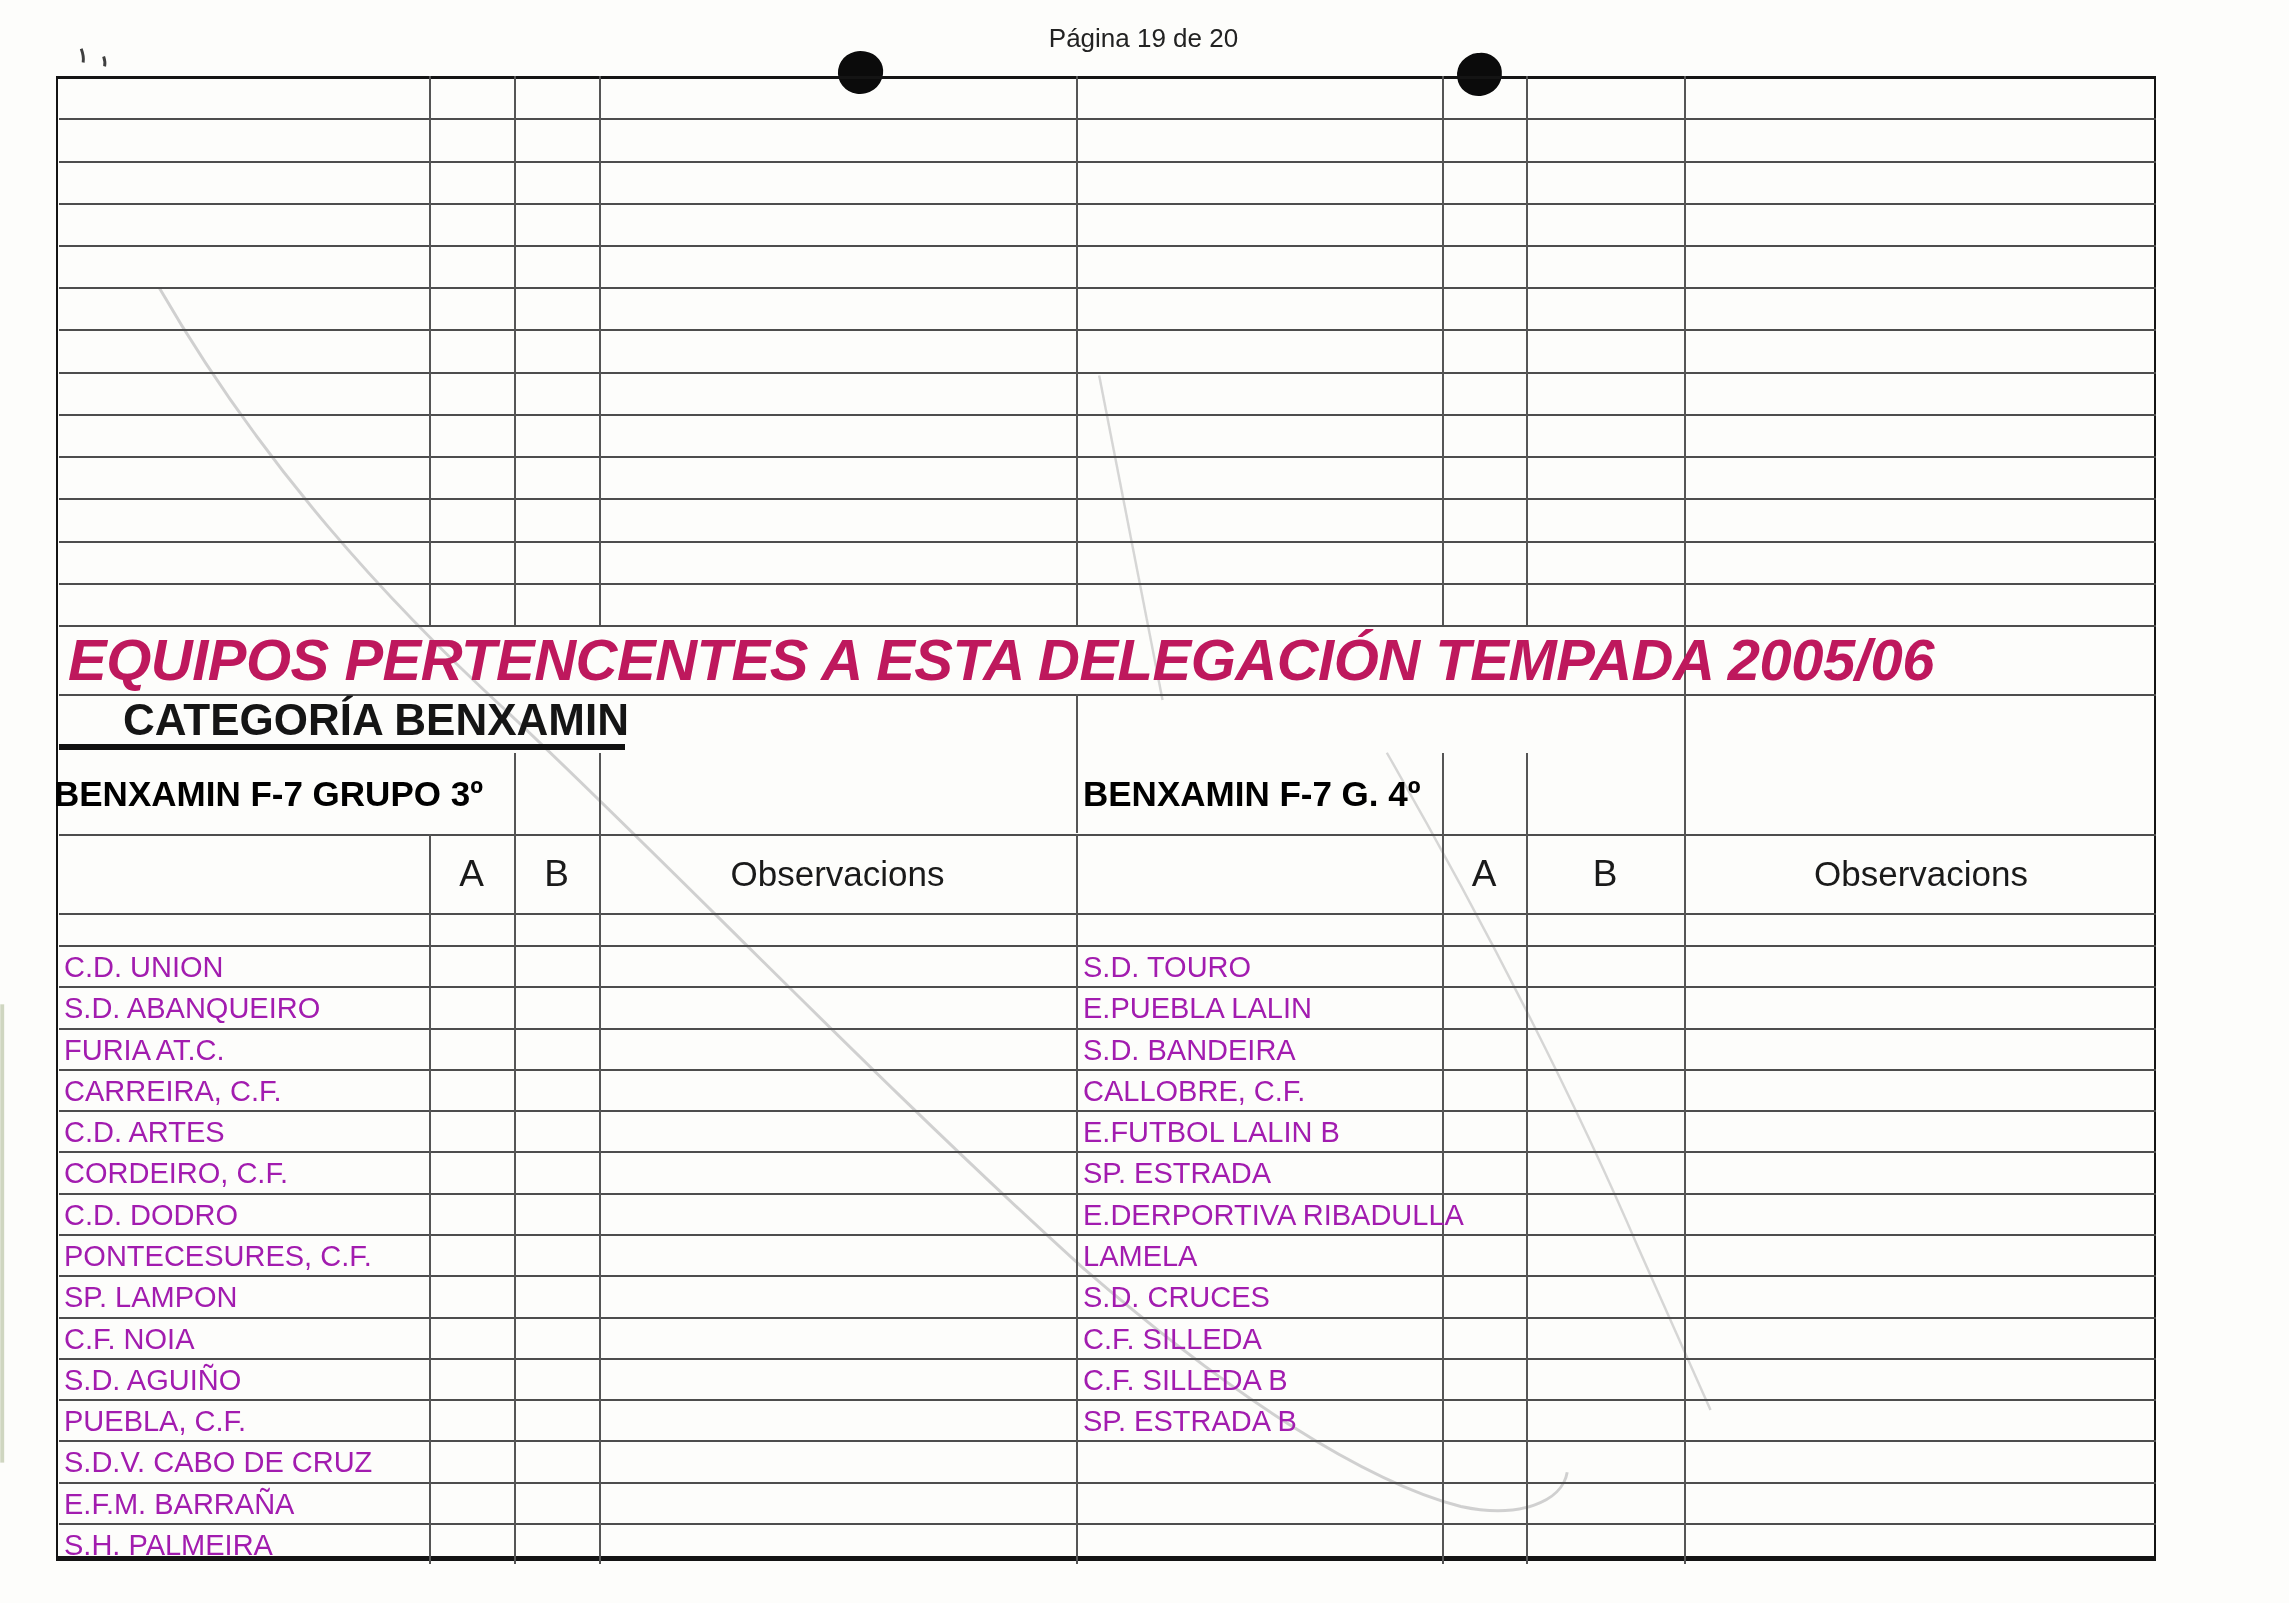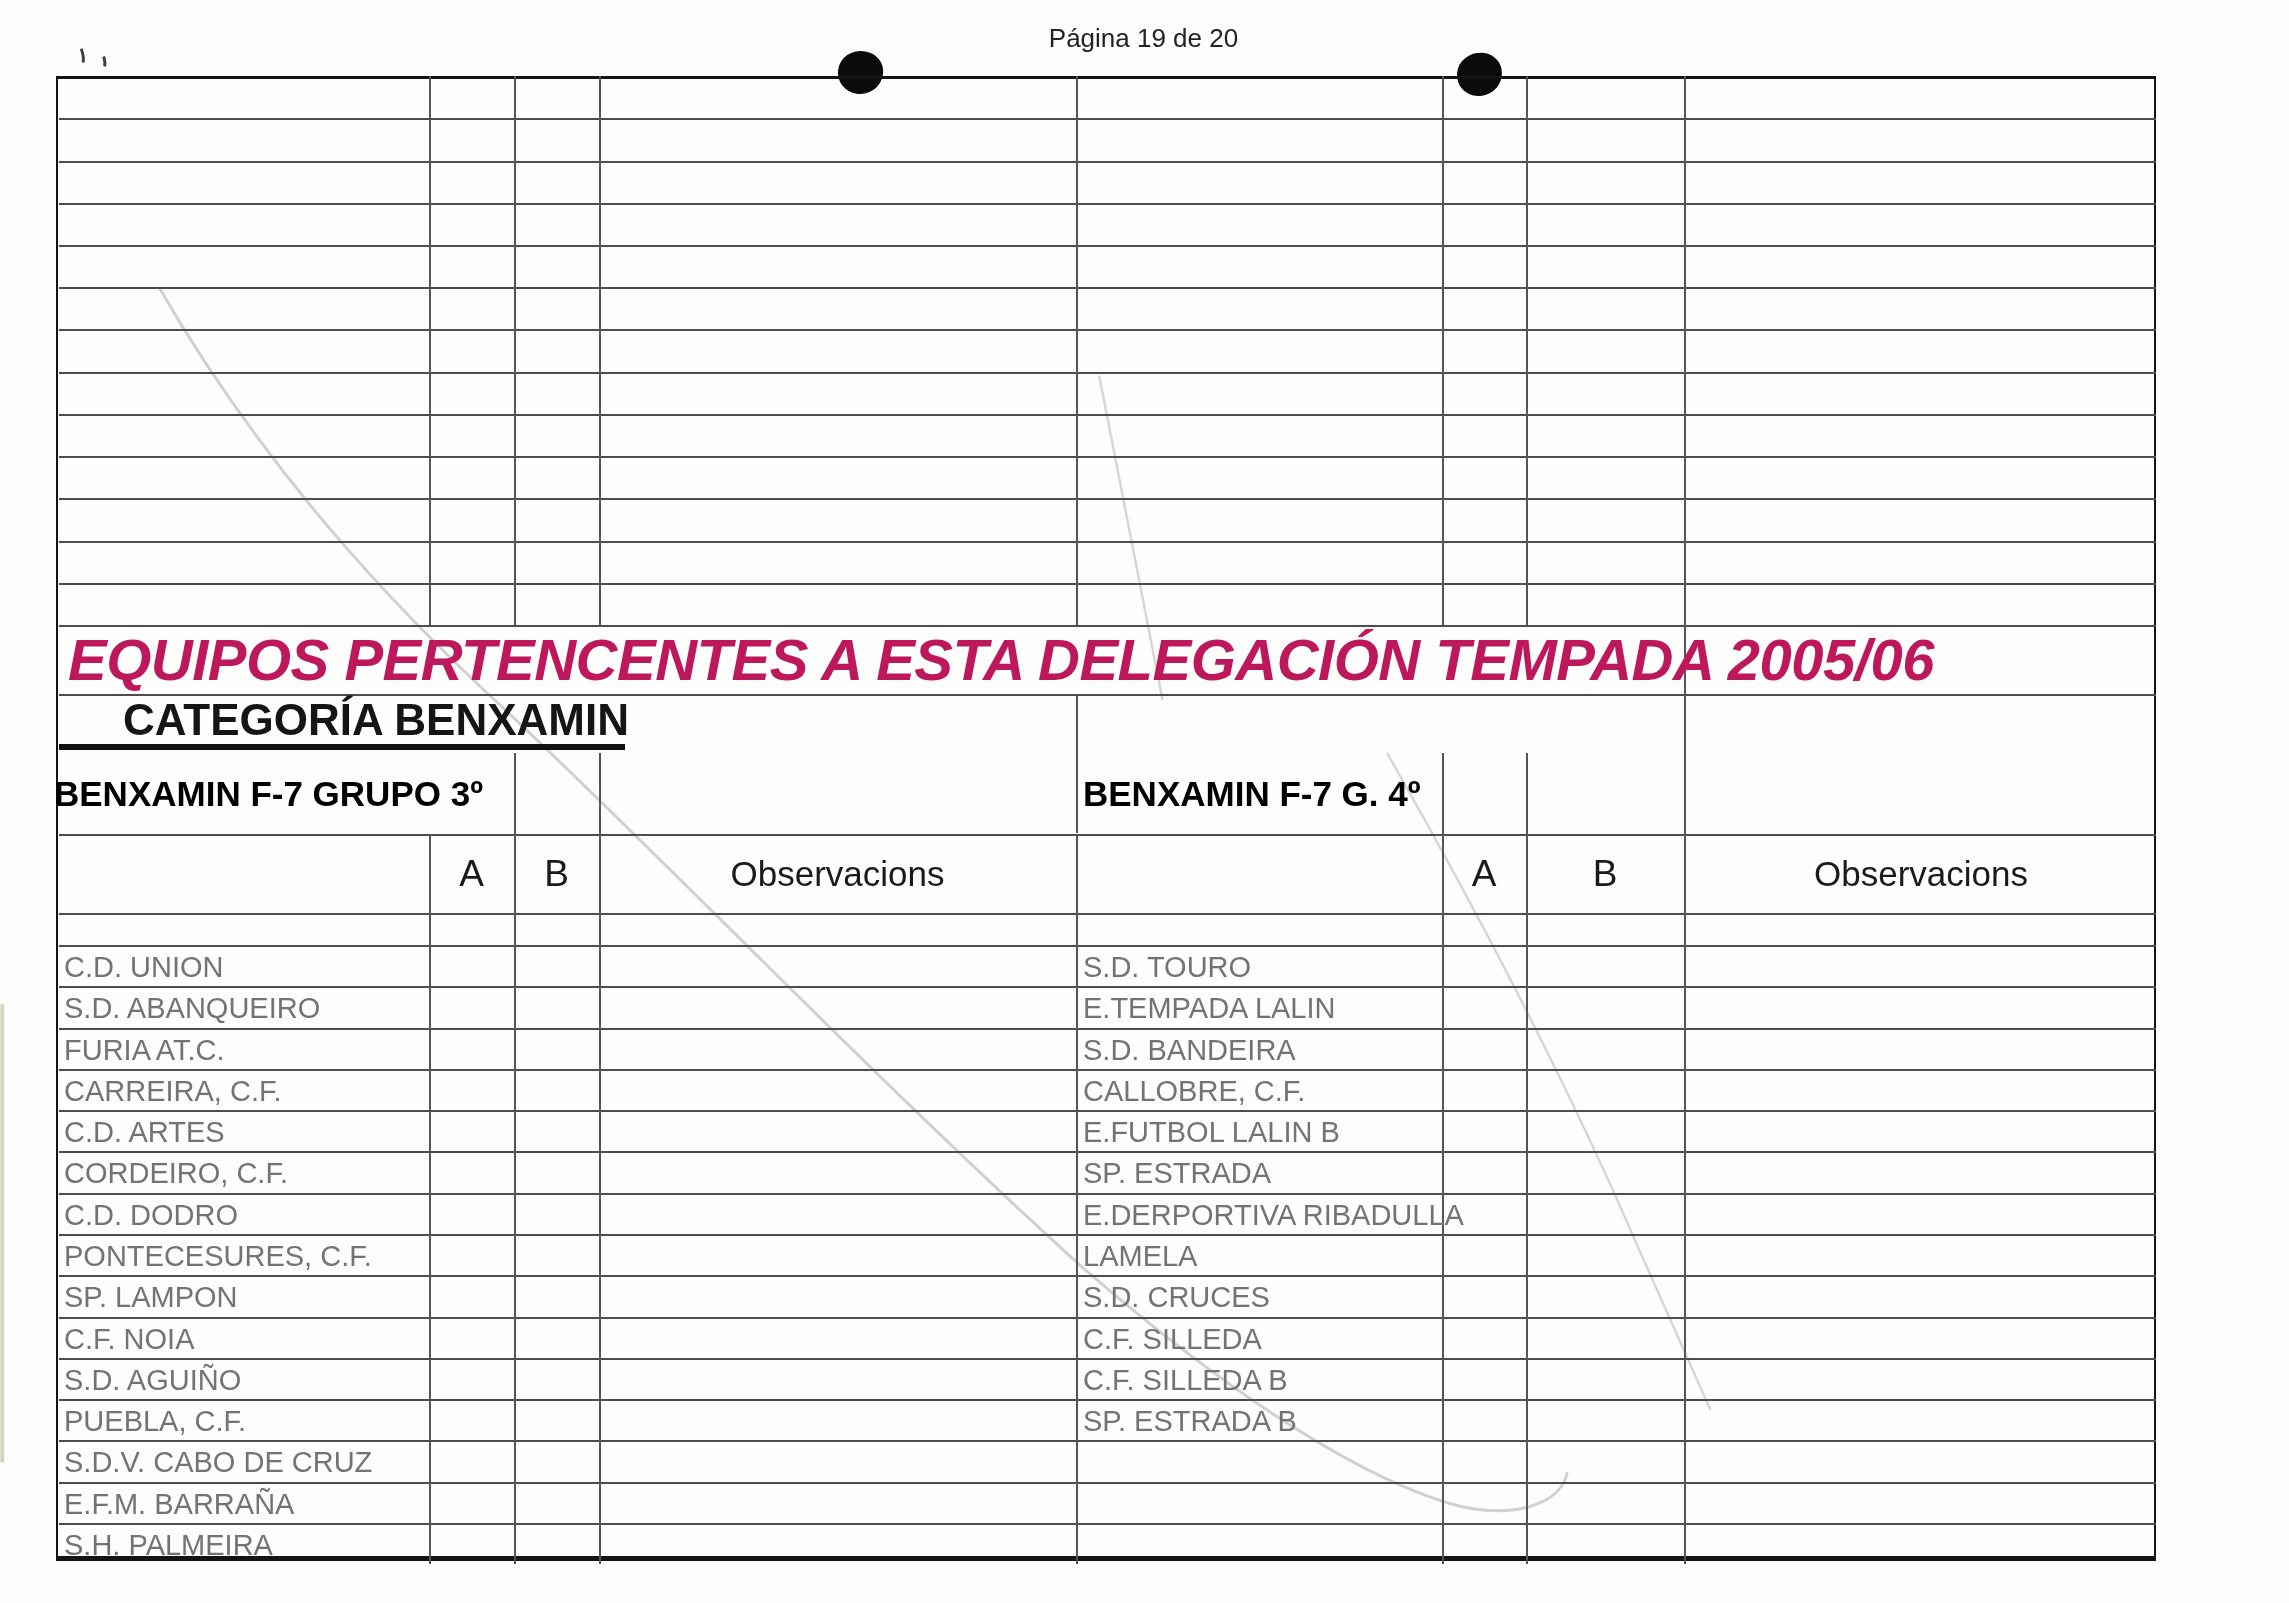--- a/index.html
+++ b/index.html
@@ -48,21 +48,21 @@
   }
   .group-0{left:54px;}
   .group-1{left:1083px;}
   .colhead{
     position:absolute;top:836px;height:75px;line-height:75px;
     text-align:center;font-size:37px;color:#1a1a1a;white-space:nowrap;
   }
   .colhead.obs{font-size:35px;}
   .team-cell{
     position:absolute;height:41px;line-height:42px;font-size:29px;
-    white-space:nowrap;color:#737373;
+    white-space:nowrap;color:#a21caf;
   }
   .artifacts{position:absolute;left:0;top:0;width:2290px;height:1603px;pointer-events:none;}
 </style>
 </head>
 <body>
 
 <div class="page">
 
   <svg class="artifacts" viewBox="0 0 2348 1644">
     <path d="M 163 295 C 270 480 400 620 520 730 C 680 880 900 1110 1110 1300 C 1260 1430 1400 1520 1498 1545 C 1558 1558 1602 1540 1607 1510" fill="none" stroke="#c8c8c8" stroke-width="3" opacity="0.85"></path>
@@ -140,21 +140,21 @@
       <div class="team-cell" style="left: 64px; top: 1194px;">C.D. DODRO</div>
       <div class="team-cell" style="left: 64px; top: 1235px;">PONTECESURES, C.F.</div>
       <div class="team-cell" style="left: 64px; top: 1276px;">SP. LAMPON</div>
       <div class="team-cell" style="left: 64px; top: 1318px;">C.F. NOIA</div>
       <div class="team-cell" style="left: 64px; top: 1359px;">S.D. AGUIÑO</div>
       <div class="team-cell" style="left: 64px; top: 1400px;">PUEBLA, C.F.</div>
       <div class="team-cell" style="left: 64px; top: 1441px;">S.D.V. CABO DE CRUZ</div>
       <div class="team-cell" style="left: 64px; top: 1483px;">E.F.M. BARRAÑA</div>
       <div class="team-cell" style="left: 64px; top: 1524px;">S.H. PALMEIRA</div>
       <div class="team-cell" style="left: 1083px; top: 946px;">S.D. TOURO</div>
-      <div class="team-cell" style="left: 1083px; top: 987px;">E.TEMPADA LALIN</div>
+      <div class="team-cell" style="left: 1083px; top: 987px;">E.PUEBLA LALIN</div>
       <div class="team-cell" style="left: 1083px; top: 1029px;">S.D. BANDEIRA</div>
       <div class="team-cell" style="left: 1083px; top: 1070px;">CALLOBRE, C.F.</div>
       <div class="team-cell" style="left: 1083px; top: 1111px;">E.FUTBOL LALIN B</div>
       <div class="team-cell" style="left: 1083px; top: 1152px;">SP. ESTRADA</div>
       <div class="team-cell" style="left: 1083px; top: 1194px;">E.DERPORTIVA RIBADULLA</div>
       <div class="team-cell" style="left: 1083px; top: 1235px;">LAMELA</div>
       <div class="team-cell" style="left: 1083px; top: 1276px;">S.D. CRUCES</div>
       <div class="team-cell" style="left: 1083px; top: 1318px;">C.F. SILLEDA</div>
       <div class="team-cell" style="left: 1083px; top: 1359px;">C.F. SILLEDA B</div>
       <div class="team-cell" style="left: 1083px; top: 1400px;">SP. ESTRADA B</div>

